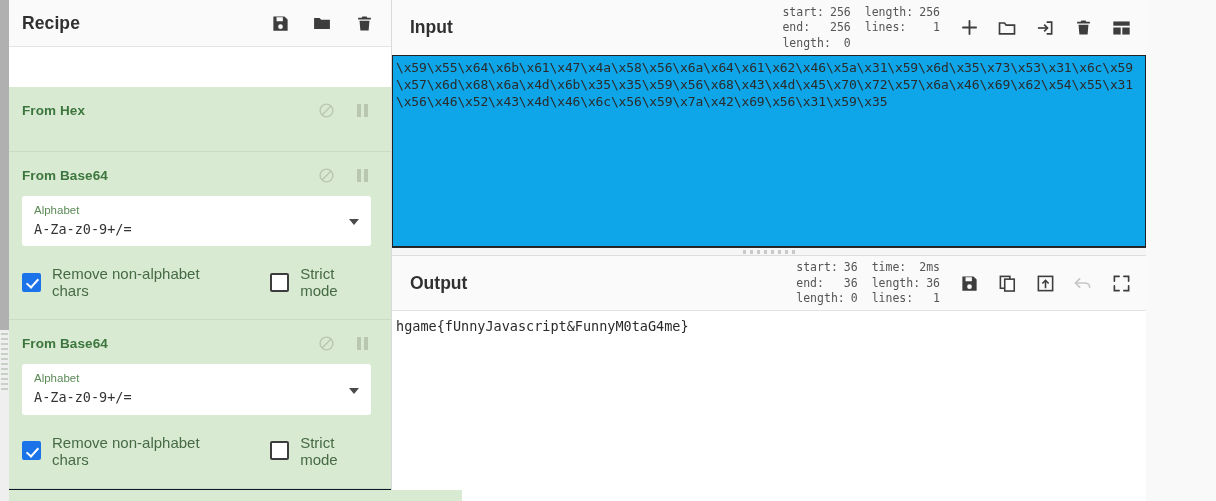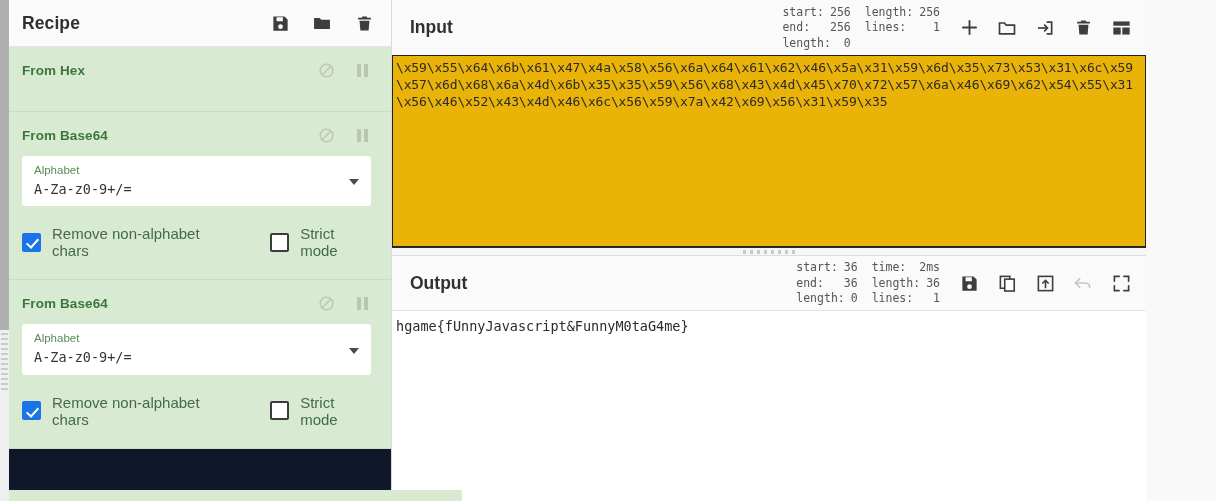--- a/index.html
+++ b/index.html
@@ -19,20 +19,21 @@
 
   
   .recipe-col {
     position: relative;
     width: 392px;
     height: 501px;
     background: #ffffff;
     display: flex;
     flex-direction: column;
     border-right: 1px solid #d8dcd8;
+    gap: 40px;
   }
   .left-scrollbar {
     position: absolute;
     left: 0; top: 0;
     width: 9px; height: 330px;
     background: #b0b0b0;
     z-index: 40;
   }
   .left-scroll-track {
     position: absolute;
@@ -228,21 +229,21 @@
     white-space: pre;
   }
   .meta-k { }
   .meta-v { margin-left: 6px; }
   .io-icons { display: flex; align-items: center; gap: 16px; }
 
   .input-area {
     flex: 1;
     margin: 0 0 0 0;
     border: 1px solid #222222;
-    background: #eab308;
+    background: #0ea5e9;
     overflow: hidden;
     position: relative;
   }
   .input-wrap {
     padding: 0 0 0 0;
     height: 100%;
   }
   .input-text {
     font-family: "DejaVu Sans Mono", monospace;
     font-size: 13px;

